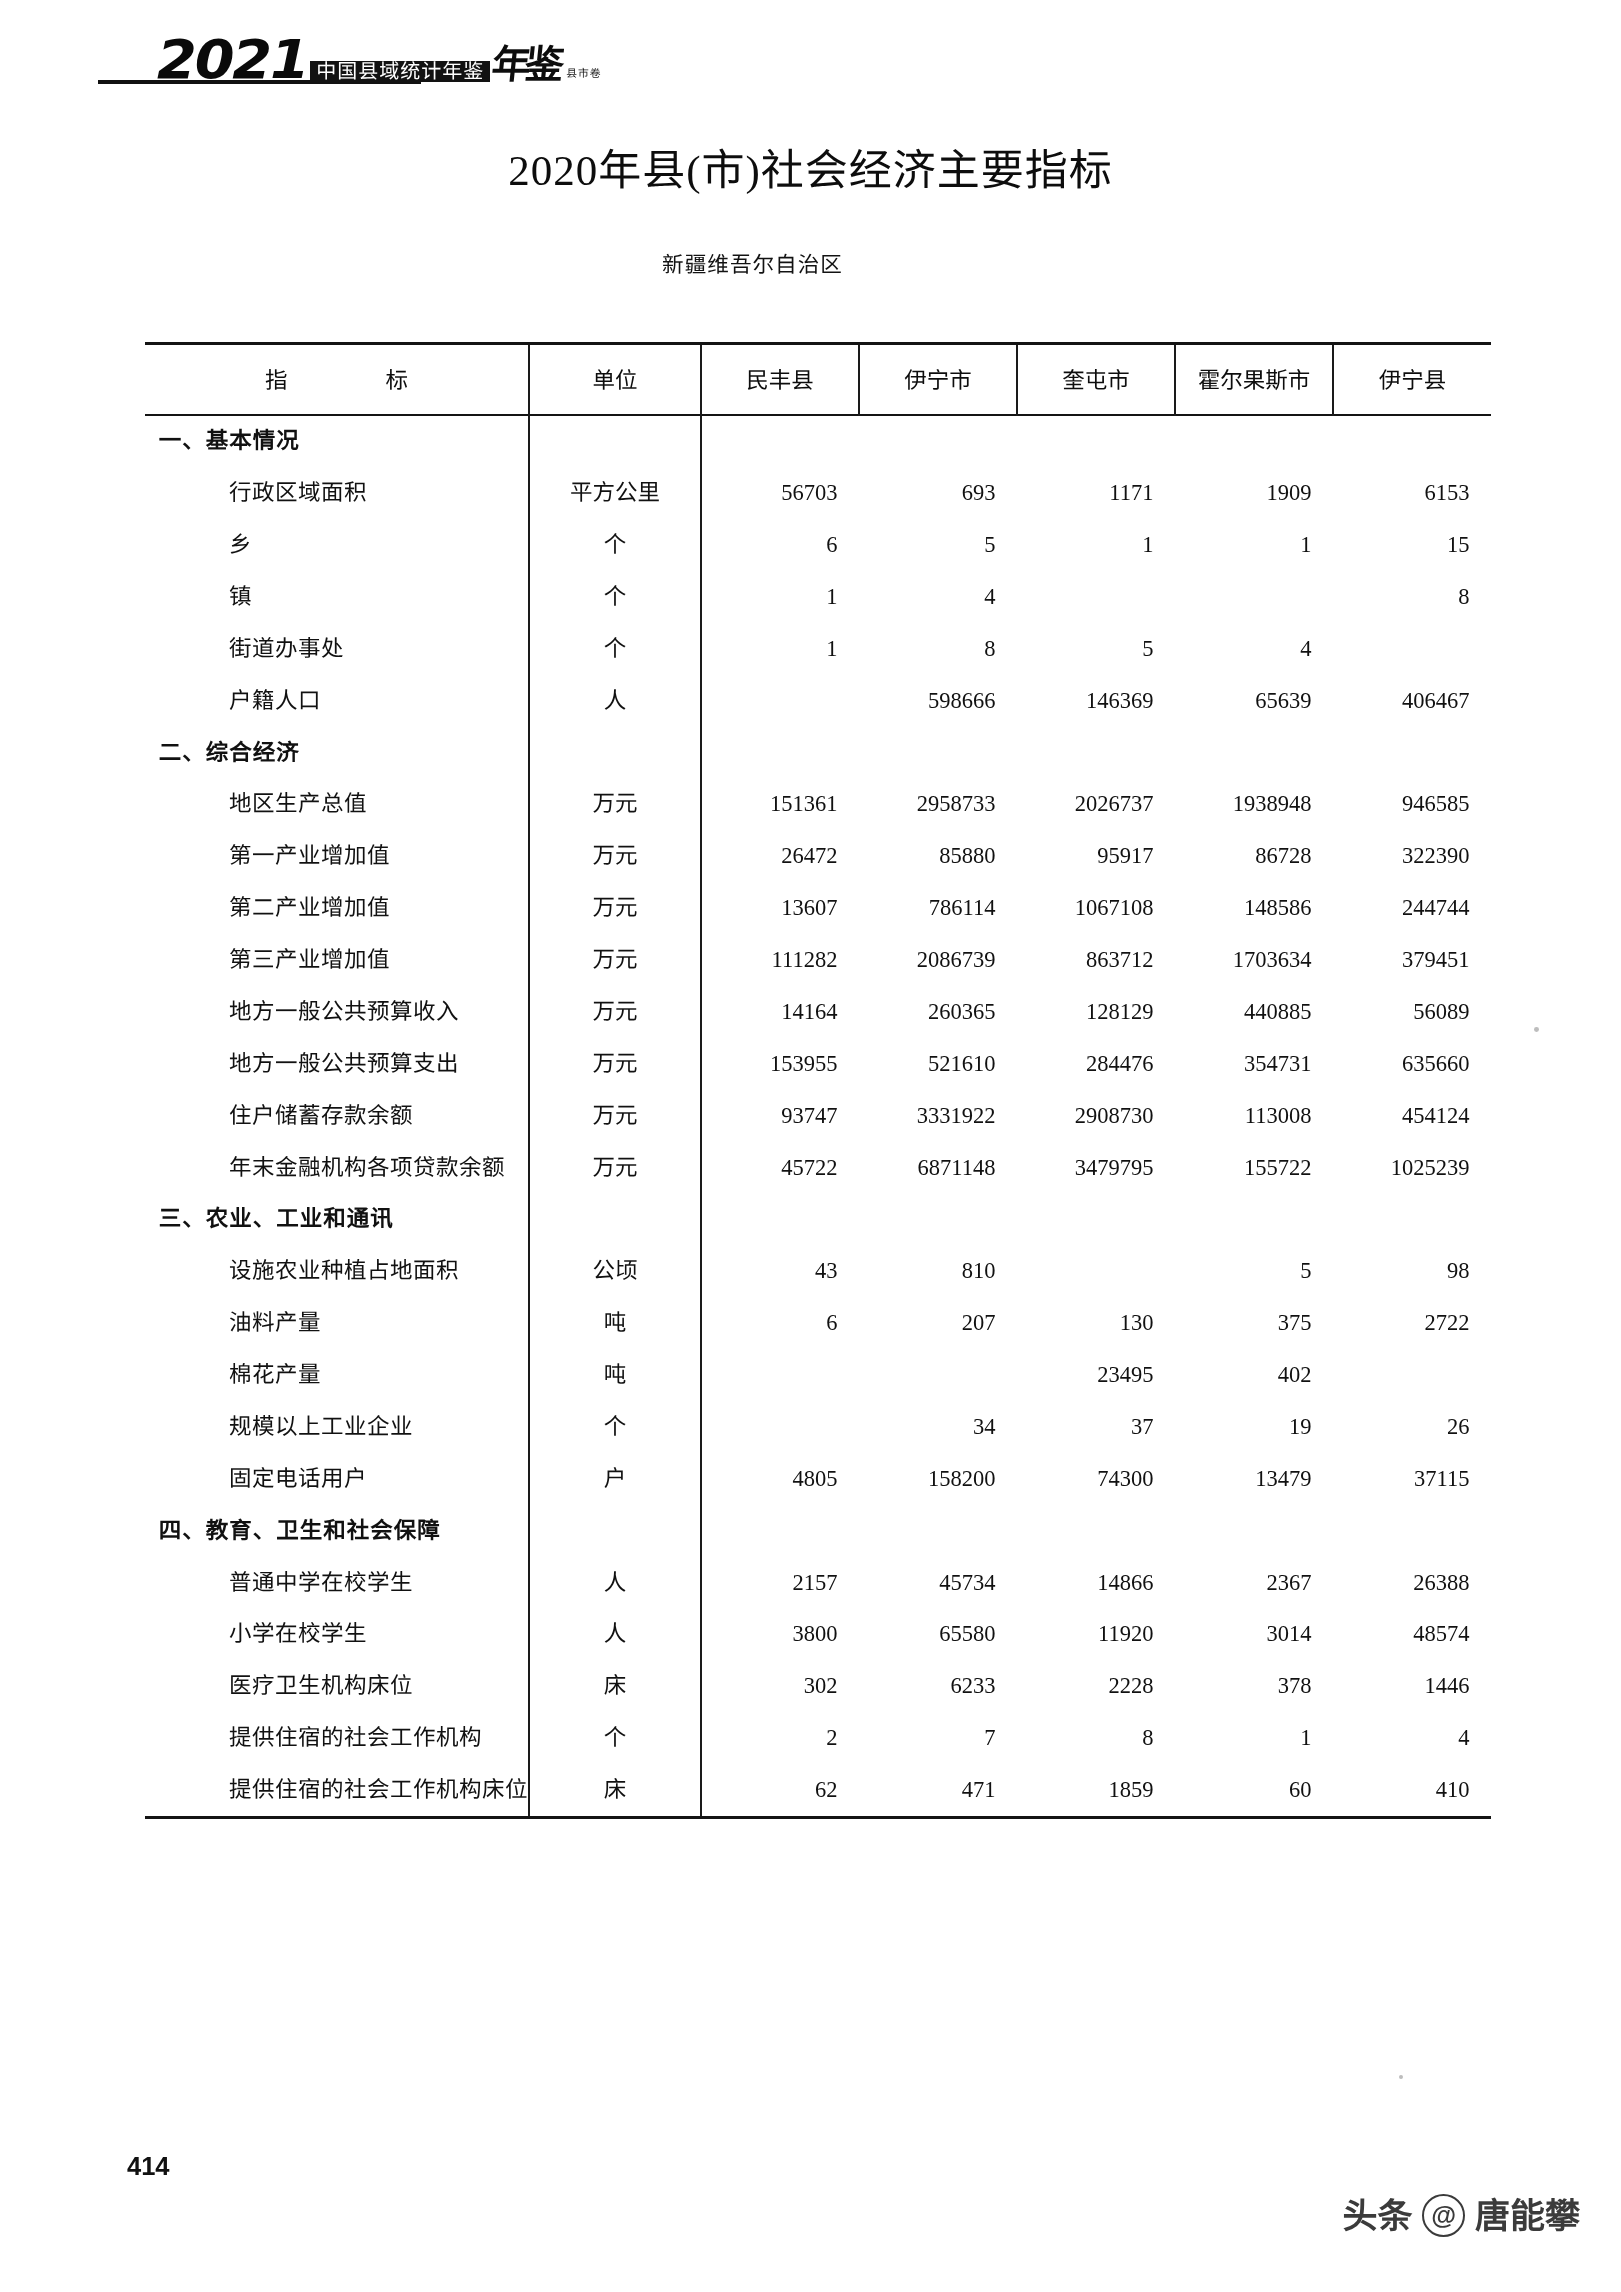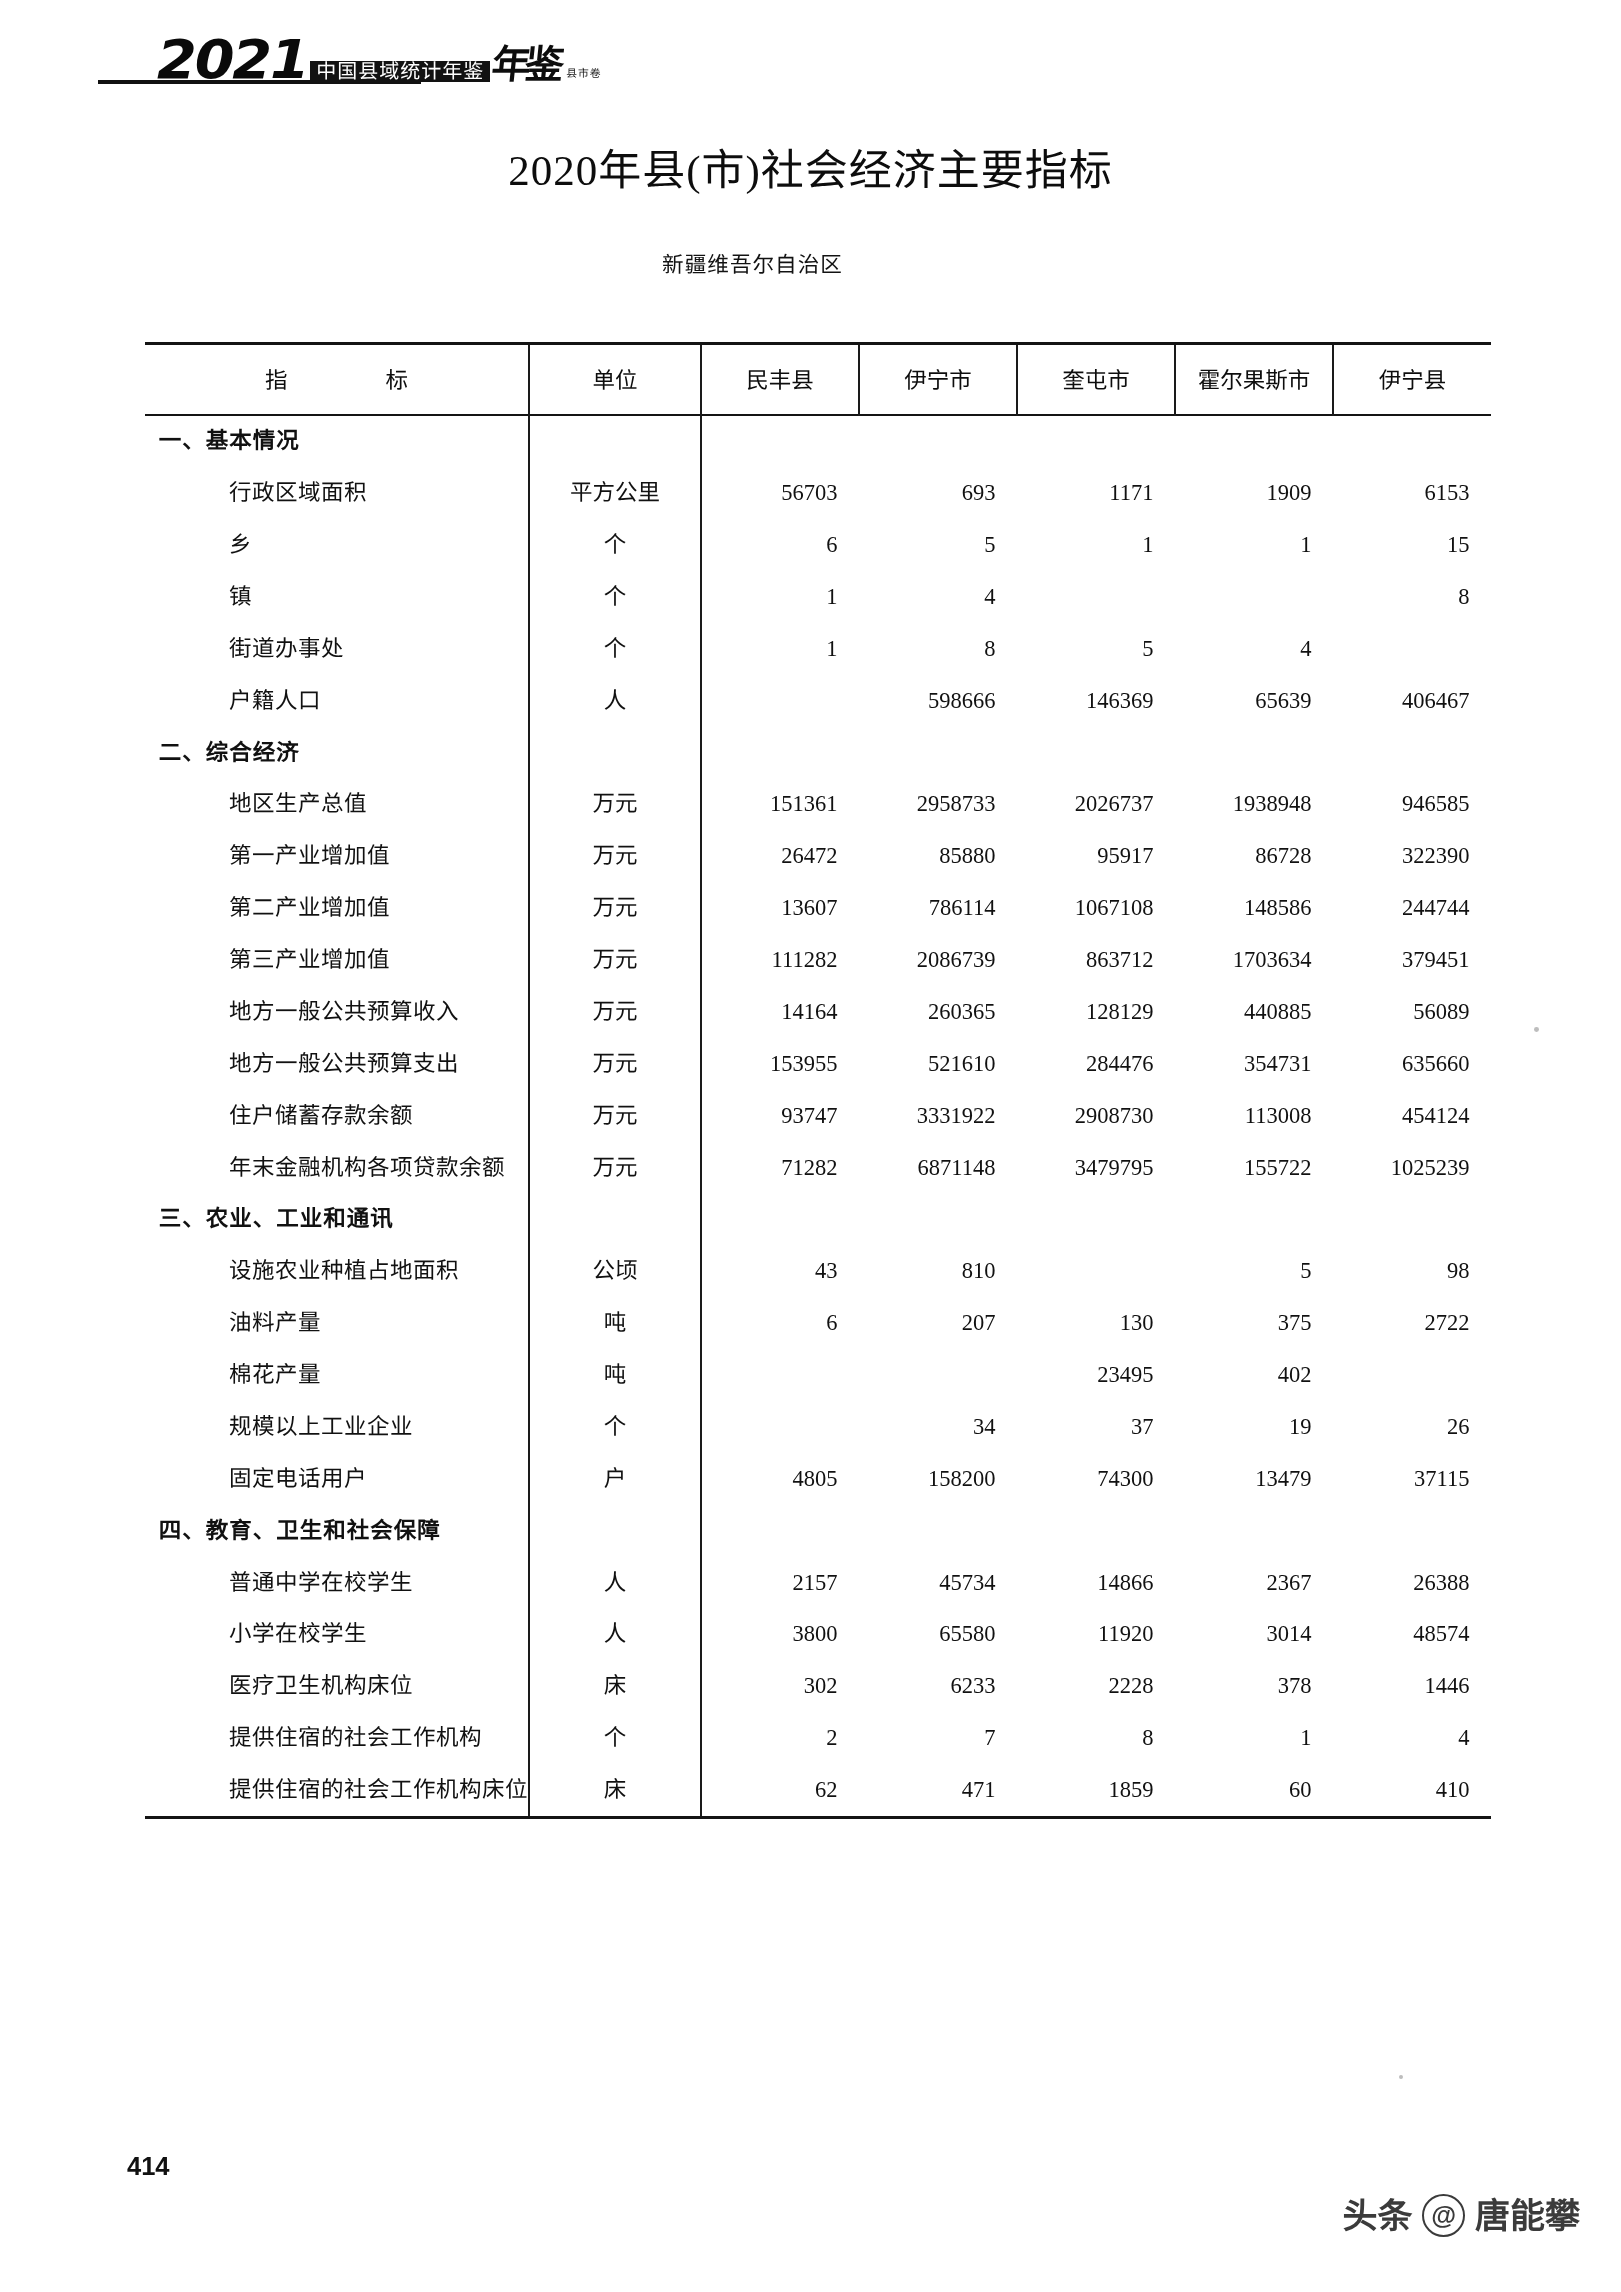--- a/index.html
+++ b/index.html
@@ -404,21 +404,21 @@
           <td class="unit">万元</td>
           <td class="val first-val">93747</td>
           <td class="val">3331922</td>
           <td class="val">2908730</td>
           <td class="val">113008</td>
           <td class="val">454124</td>
         </tr>
         <tr class="item">
           <td class="ind">年末金融机构各项贷款余额</td>
           <td class="unit">万元</td>
-          <td class="val first-val">71282</td>
+          <td class="val first-val">45722</td>
           <td class="val">6871148</td>
           <td class="val">3479795</td>
           <td class="val">155722</td>
           <td class="val">1025239</td>
         </tr>
         <tr class="section">
           <td class="ind">三、农业、工业和通讯</td>
           <td class="unit"></td>
           <td class="val first-val"></td>
           <td class="val"></td>

